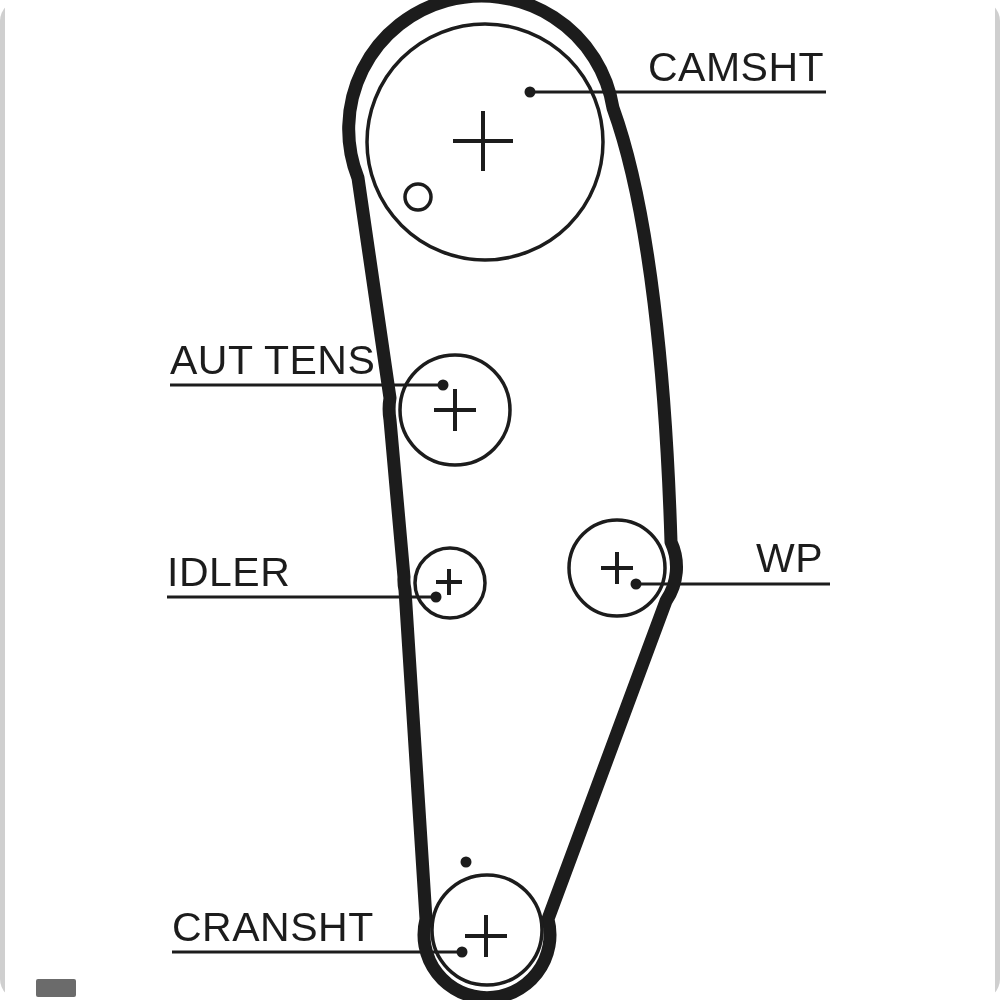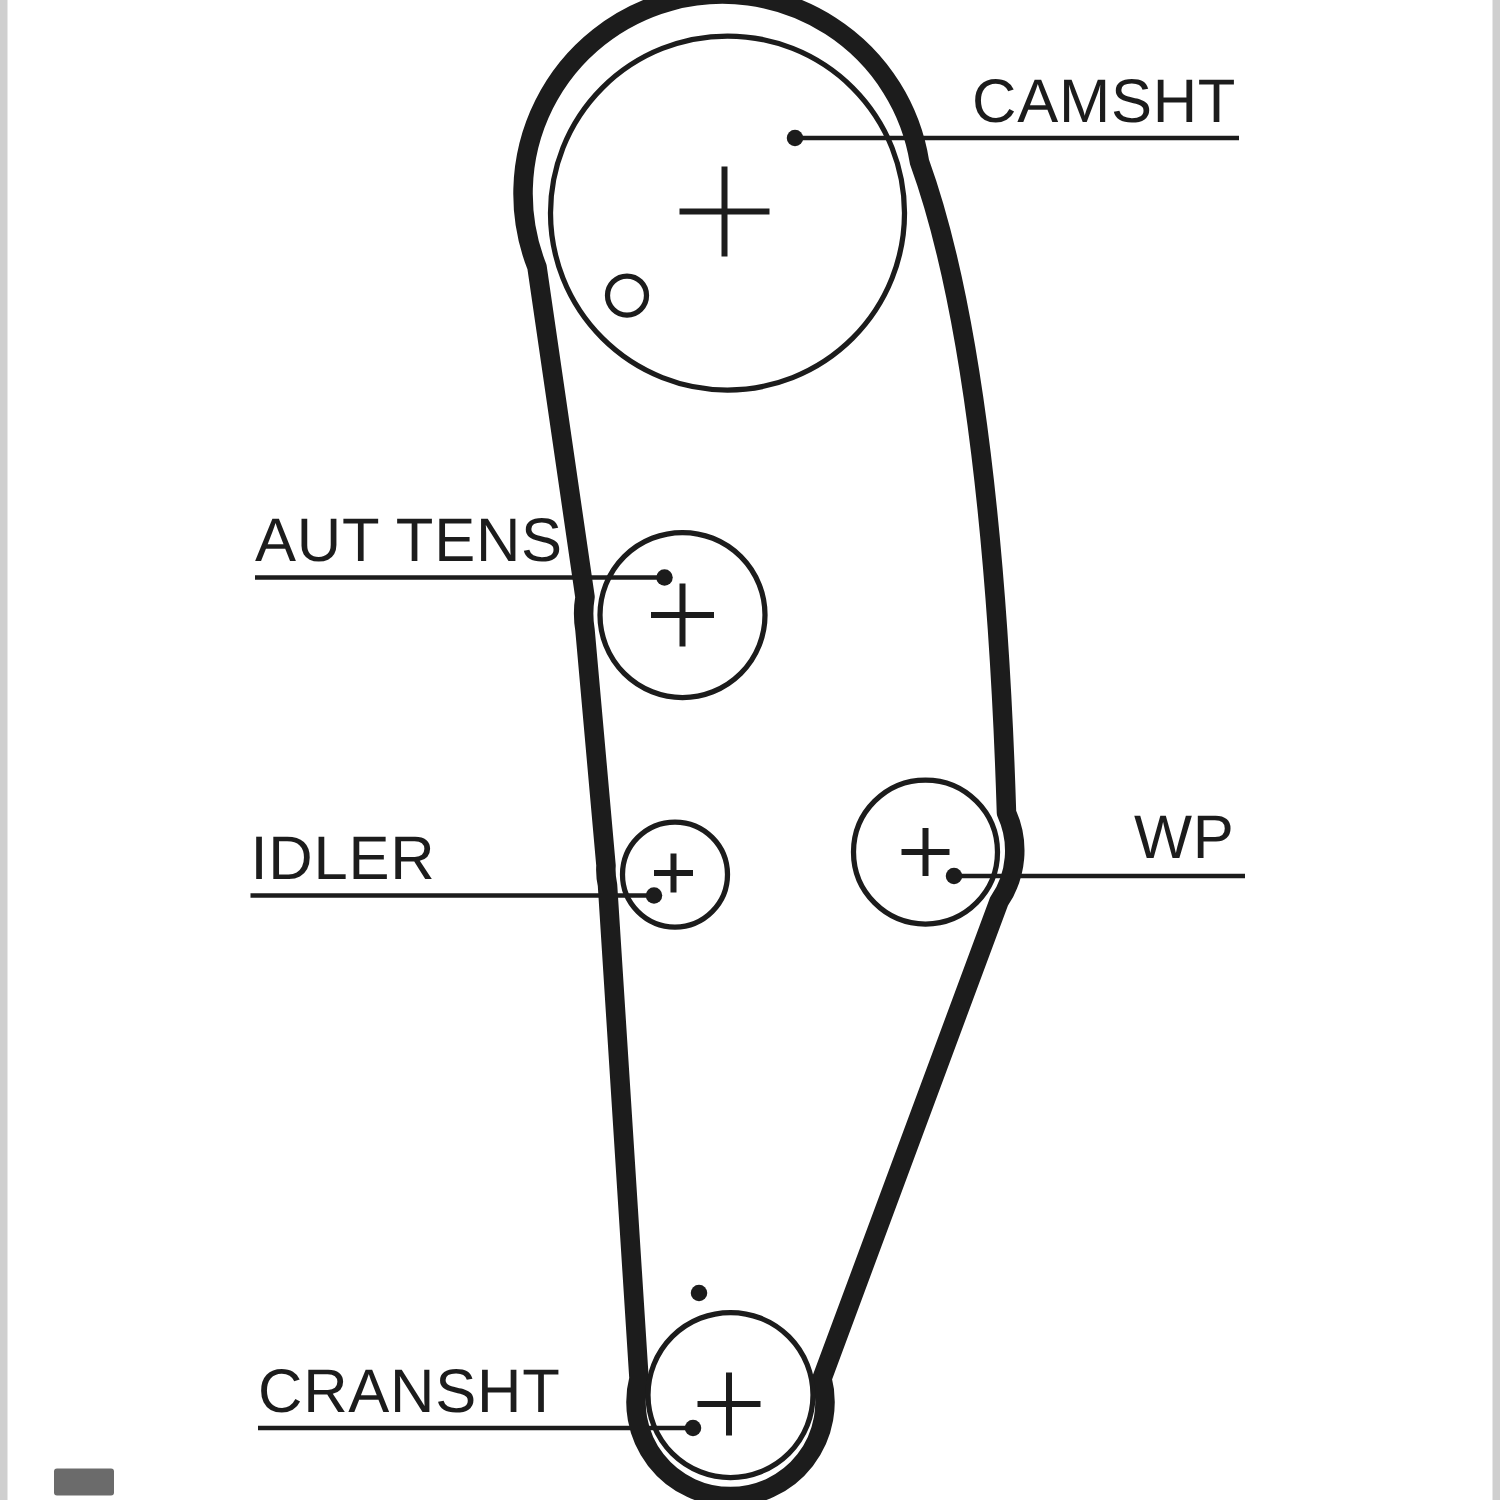--- a/index.html
+++ b/index.html
@@ -1,18 +1,19 @@
 <!DOCTYPE html>
 <html><head>
 <meta charset="utf-8">
 <style>
   html,body{margin:0;padding:0;background:#ffffff;}
   .stage{
     position:relative;width:1000px;height:1000px;background:#ffffff;overflow:hidden;
     font-family:"Liberation Sans",sans-serif;
+    border-radius:21px;
   }
   svg{display:block}
   .belt{fill:none;stroke:#1c1c1c;stroke-width:13px;stroke-linejoin:round}
   .pulley{fill:#ffffff;stroke:#1c1c1c;stroke-width:3.5px}
   .marker-circle{fill:#ffffff;stroke:#1c1c1c;stroke-width:3.5px}
   .plus{fill:none;stroke:#1c1c1c;stroke-width:4px;stroke-linecap:butt}
   .leader{stroke:#1c1c1c;stroke-width:3px}
   .dot{fill:#1c1c1c;stroke:none}
   .lbl{fill:#1c1c1c;font-size:41px;font-family:"Liberation Sans",sans-serif;letter-spacing:0.5px}
   .edge{fill:#cfcfcf;stroke:none}

